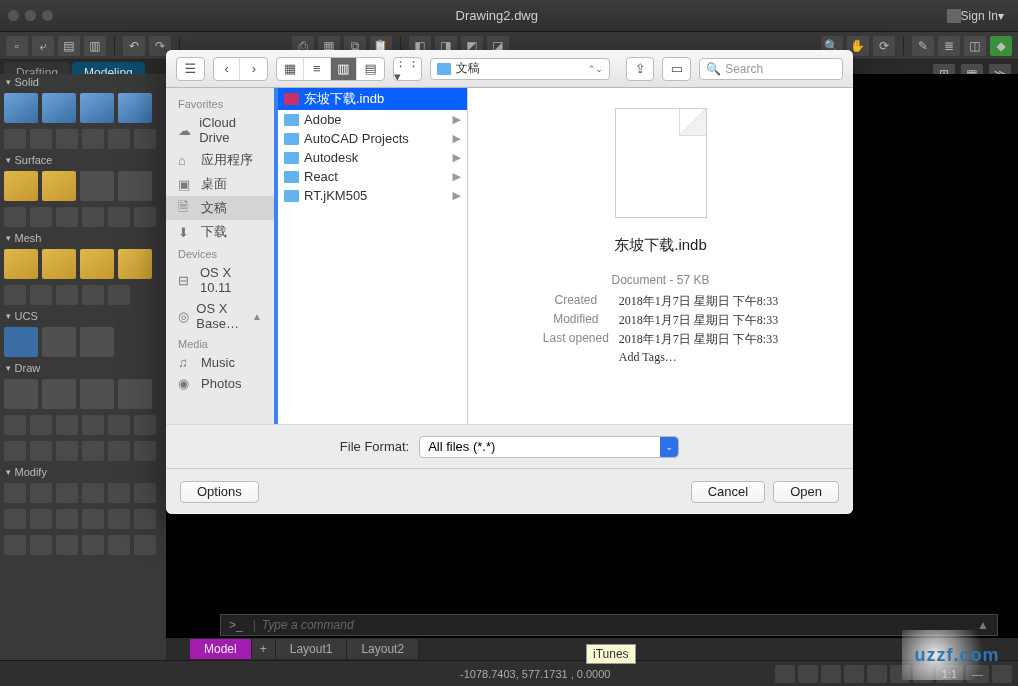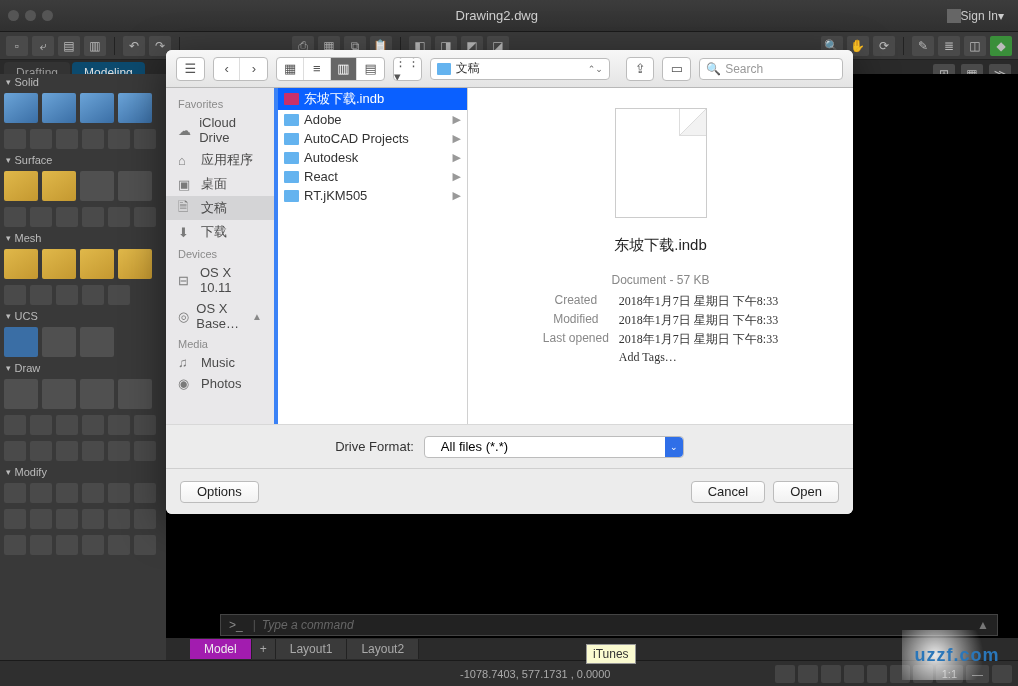--- a/index.html
+++ b/index.html
@@ -94,21 +94,21 @@
 .pgicon::after { content:""; position:absolute; top:0; right:0; width:26px; height:26px; background:linear-gradient(135deg,#fff 48%,#ddd 50%,#f2f2f2 52%); border-left:1px solid #ddd; border-bottom:1px solid #ddd; }
 .fname { font-size:15px; color:#222; margin-bottom:18px; }
 .pinfo { color:#888; font-size:12px; margin-bottom:6px; }
 .pgrid { display:grid; grid-template-columns:auto auto; gap:2px 10px; font-size:12px; }
 .pgrid .k { text-align:center; color:#888; }
 .pgrid .v { color:#333;font-family:Liberation Serif, serif; }
 .addtags { color:#1a6fe0; }
 
 .ffrow { height:44px; border-top:1px solid #d8d8d8; background:#ececec; display:flex; align-items:center; justify-content:center; gap:10px; font-size:13px; }
 .ffrow label { color:#333; }
-.ffsel { width:260px; height:22px; border:1px solid #bcbcbc; border-radius:4px; background:#fff; display:flex; align-items:center; padding:0 16px; font-size:13px; position:relative; }
+.ffsel { width:260px; height:22px; border:1px solid #bcbcbc; border-radius:4px; background:#fff; display:flex; align-items:center; padding:0 8px; font-size:13px; position:relative; }
 .ffsel .cap { position:absolute; right:0; top:0; bottom:0; width:18px; background:#2f6fe8; border-radius:0 4px 4px 0; display:flex; align-items:center; justify-content:center; color:#fff; font-size:9px; }
 
 .dfoot { height:46px; border-top:1px solid #cfcfcf; background:#ececec; display:flex; align-items:center; padding:0 14px; }
 .dbtn { height:22px; padding:0 16px; border:1px solid #bcbcbc; border-radius:4px; background:linear-gradient(#fff,#f1f1f1); font-size:13px; color:#222; display:flex; align-items:center; }
 .dbtn.primary { background:linear-gradient(#fff,#f1f1f1); }
 .dfoot .sp { flex:1; }
 
 
 .wm { position:absolute; right:6px; bottom:6px; width:110px; height:50px; opacity:.9; z-index:20; color:#2a7fc9; font-weight:bold; display:flex; align-items:center; justify-content:center; font-size:18px; background:radial-gradient(circle at 30% 50%,#fff,#fff0 60%); letter-spacing:1px; pointer-events:none; }
 </style>
@@ -462,21 +462,21 @@
         <div class="v">2018年1月7日 星期日 下午8:33</div>
         <div class="k">Last opened</div>
         <div class="v">2018年1月7日 星期日 下午8:33</div>
         <div class="k"></div>
         <div class="v addtags">Add Tags…</div>
       </div>
     </div>
   </div>
 
   <div class="ffrow">
-    <label>Drive Format:</label>
+    <label>File Format:</label>
     <div class="ffsel">
       <span>All files (*.*)</span>
       <span class="cap">⌄</span>
     </div>
   </div>
 
   <div class="dfoot">
     <div class="dbtn">Options</div>
     <div class="sp"></div>
     <div class="dbtn">Cancel</div>

